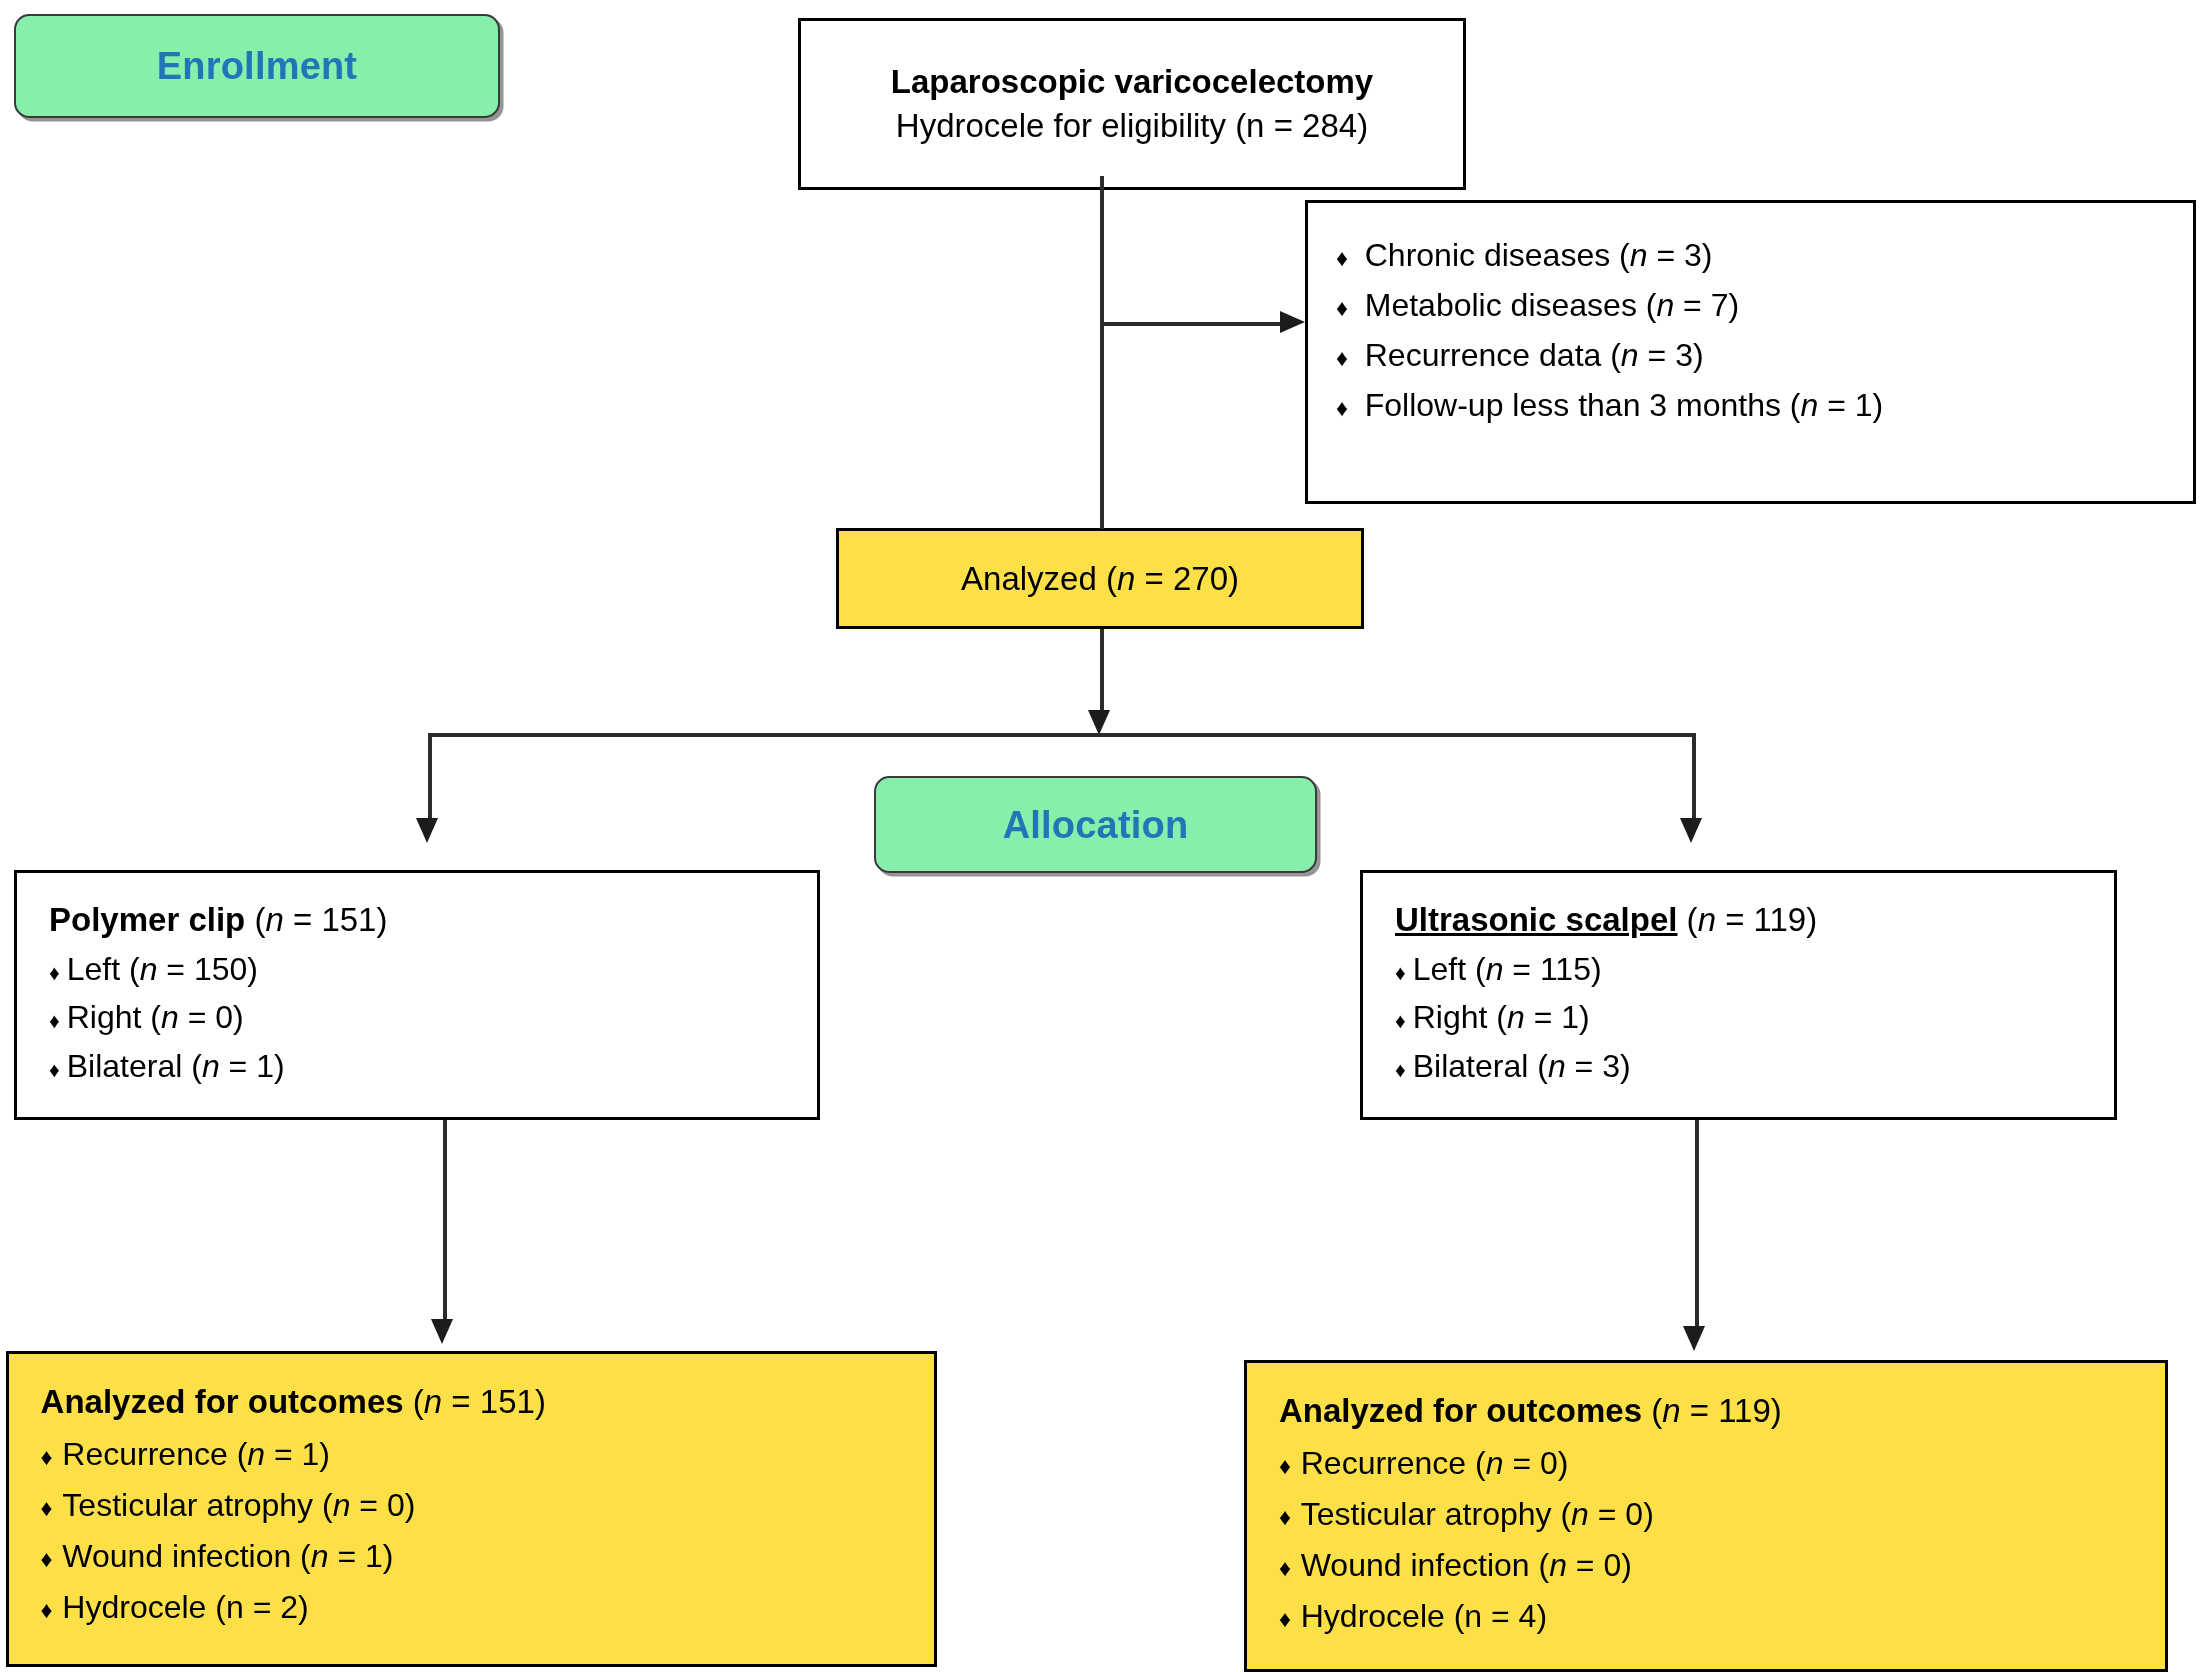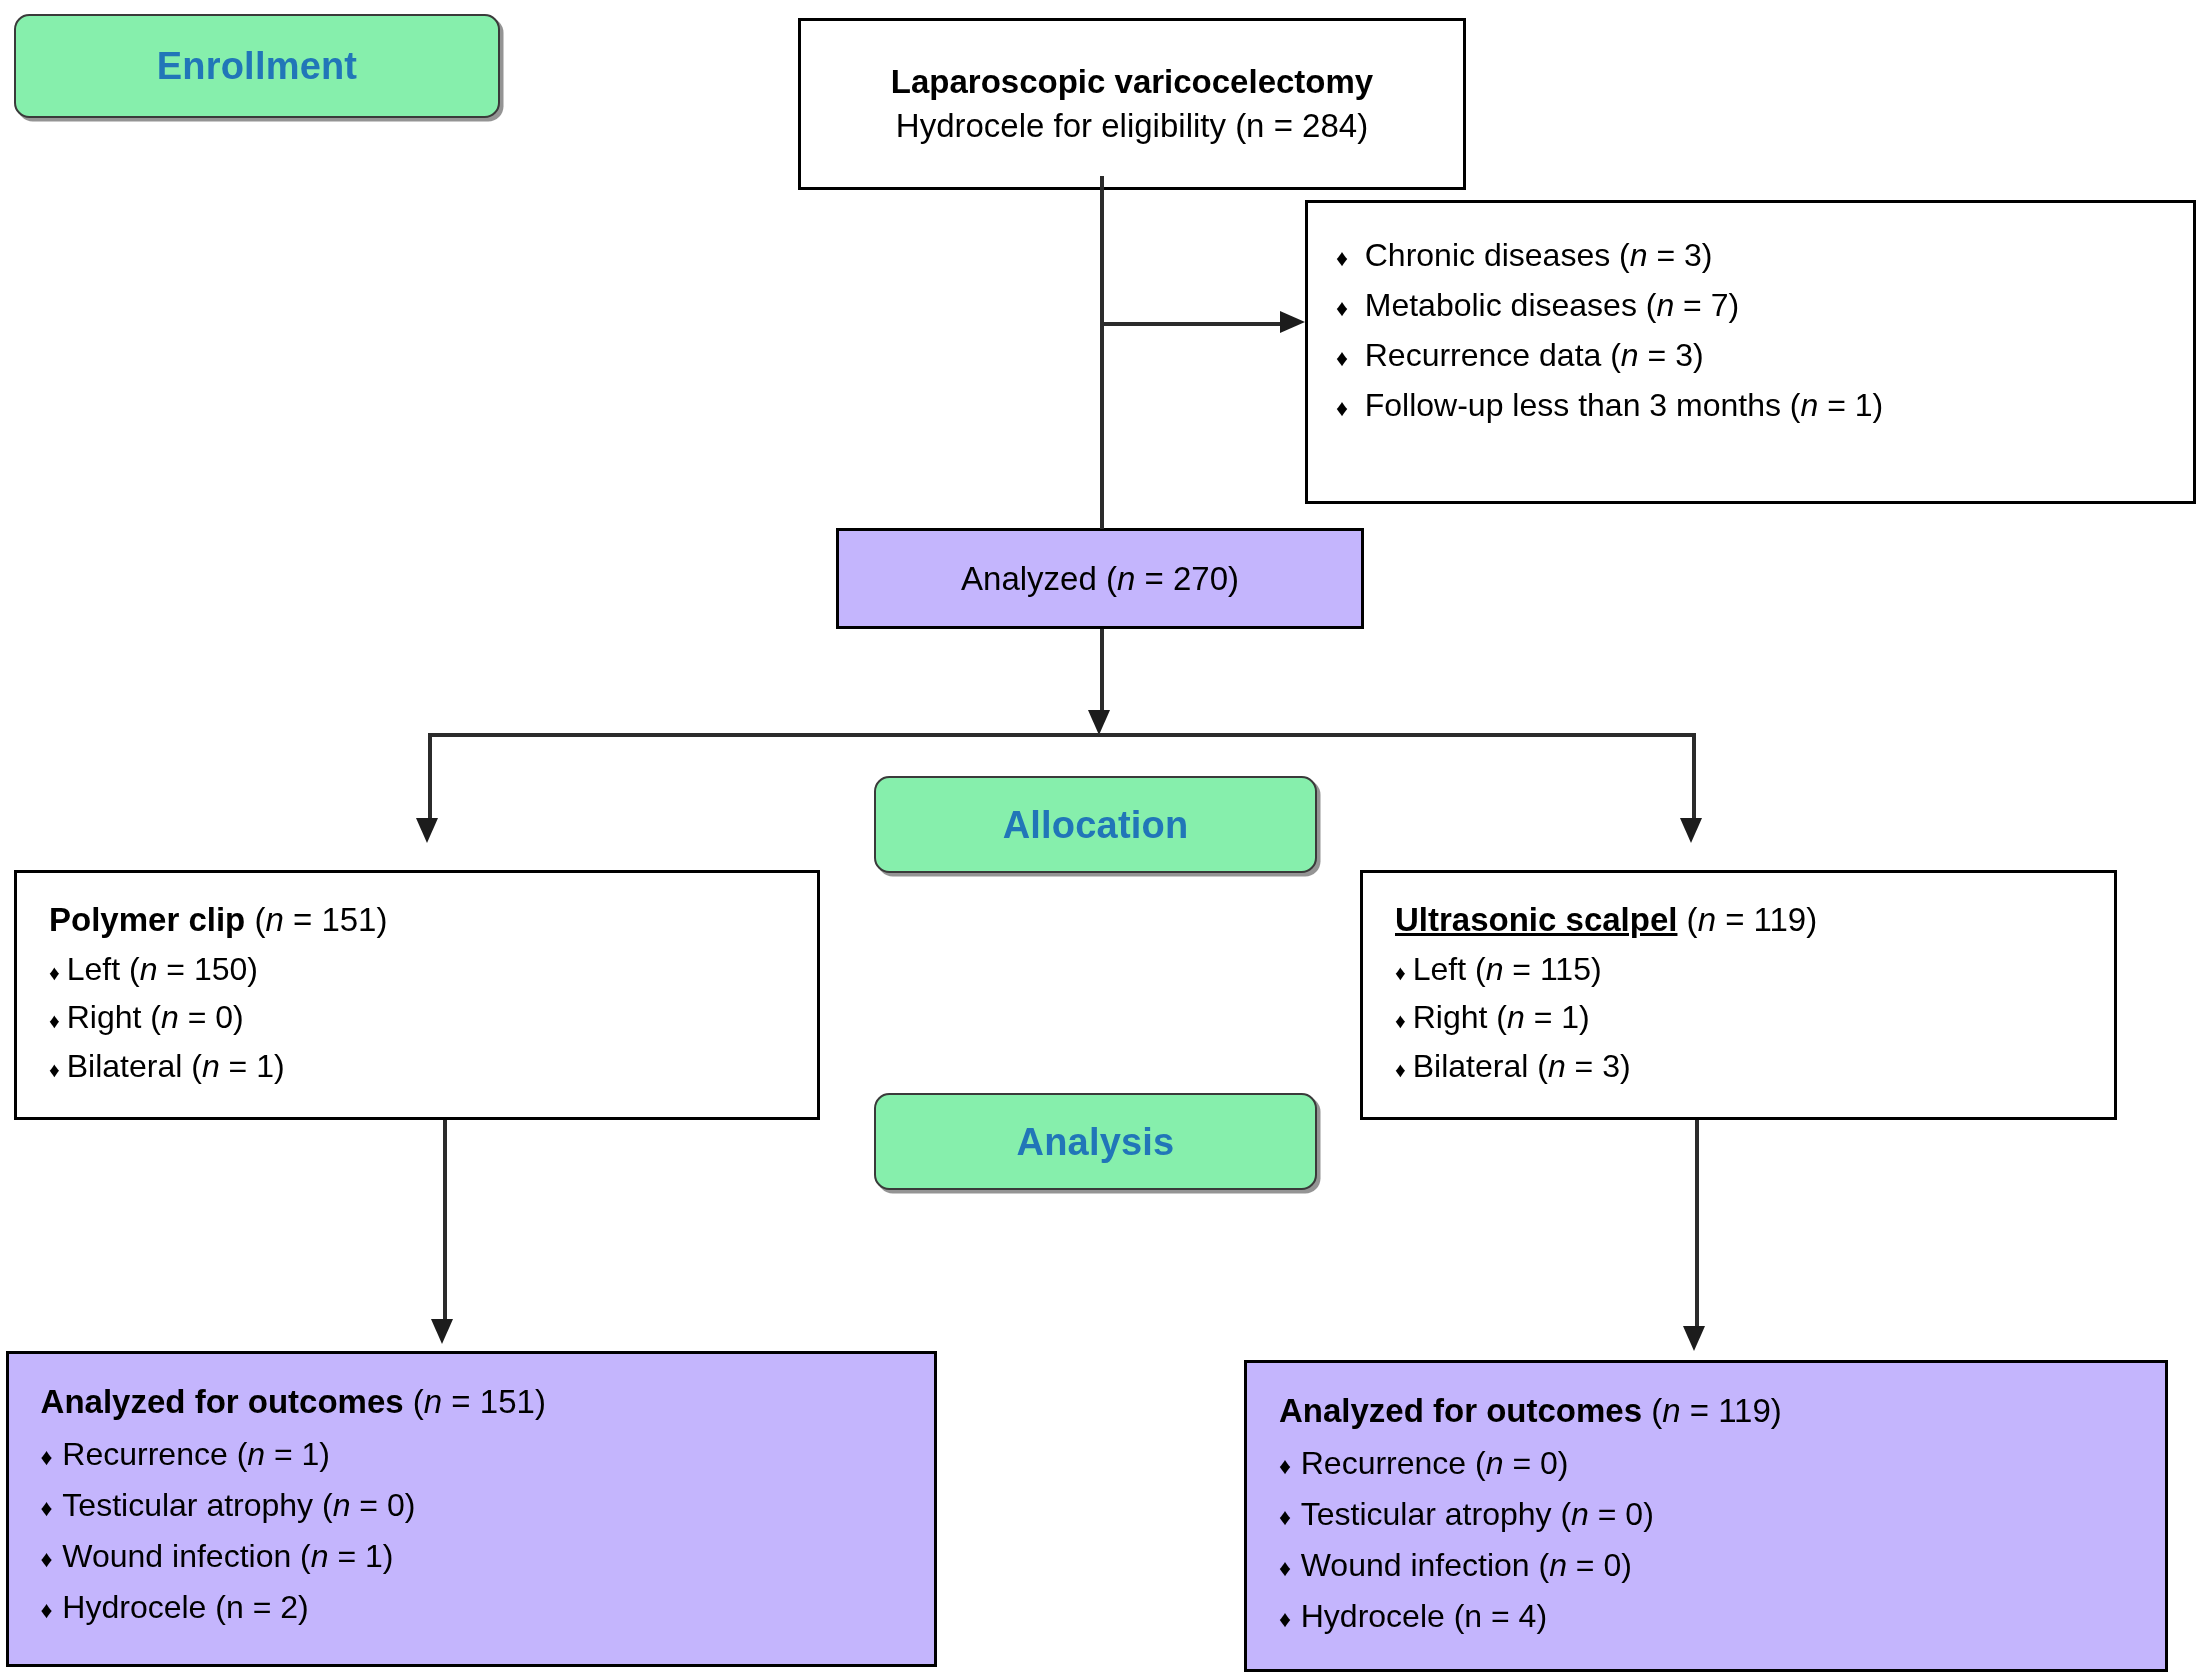--- a/index.html
+++ b/index.html
@@ -30,21 +30,21 @@
     white-space:nowrap;
   }
   
   .flow-box{
     position:absolute;
     box-sizing:border-box;
     border:3.5px solid #000000;
     background:#ffffff;
     padding:18px 23.6px;
   }
-  .flow-box.filled{background:#c4b5fd;}
+  .flow-box.filled{background:#fde047;}
   .flow-box.center{
     display:flex;align-items:center;justify-content:center;
     padding:0;
   }
   .box-line{
     font-size:33px;
     line-height:1.32;
     white-space:nowrap;
   }
   .box-line.bold{font-weight:bold;}
@@ -91,23 +91,20 @@
 <div id="root">
 
   <div class="stage-badge" style="left:14px;top:14px;width:486px;height:104px;">
     <span class="stage-label">Enrollment</span>
   </div>
 
   <div class="stage-badge" style="left:874px;top:776px;width:443px;height:97px;">
     <span class="stage-label">Allocation</span>
   </div>
 
-  <div class="stage-badge" style="left:874px;top:1093px;width:443px;height:97px;">
-    <span class="stage-label">Analysis</span>
-  </div>
 
   <div class="flow-box center" style="left:798px;top:5.6px;width:668px;height:172px;margin-top:12px;">
     <div style="text-align:center;">
       <div class="box-line bold center">Laparoscopic varicocelectomy</div>
       <div class="box-line center">
         <span>Hydrocele for eligibility (n = </span><span>284</span><span>)</span>
       </div>
     </div>
   </div>
 

